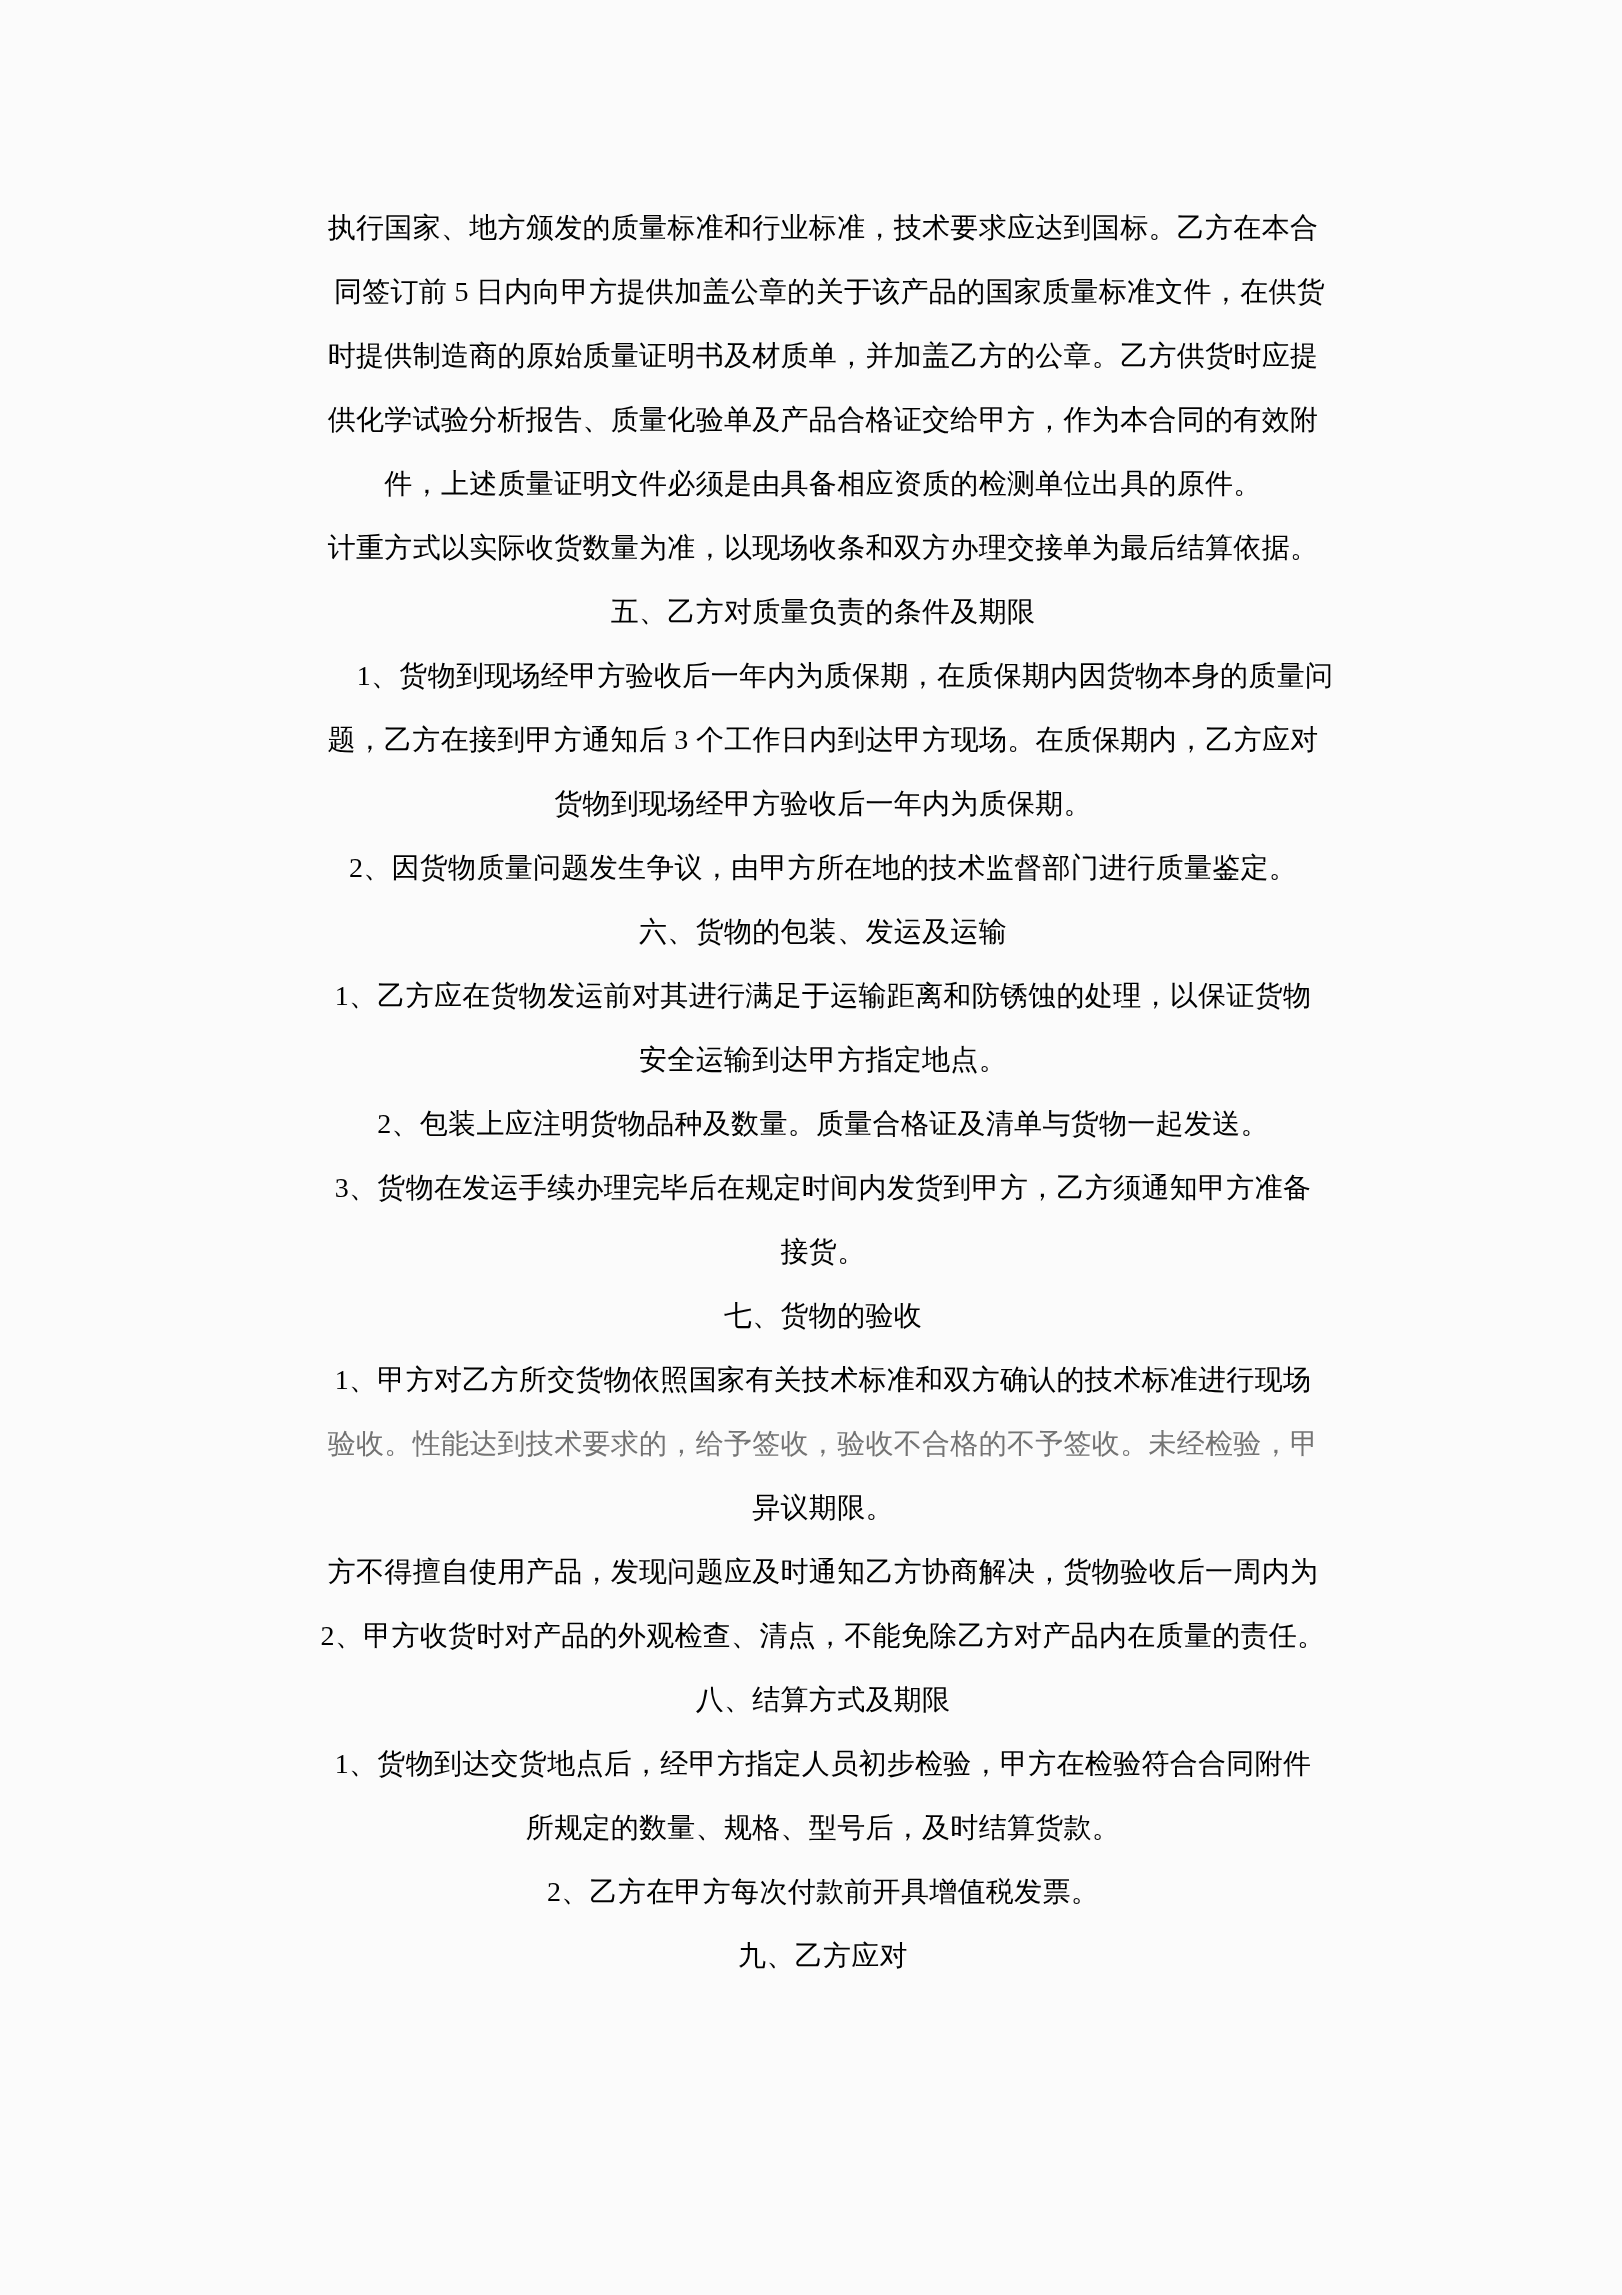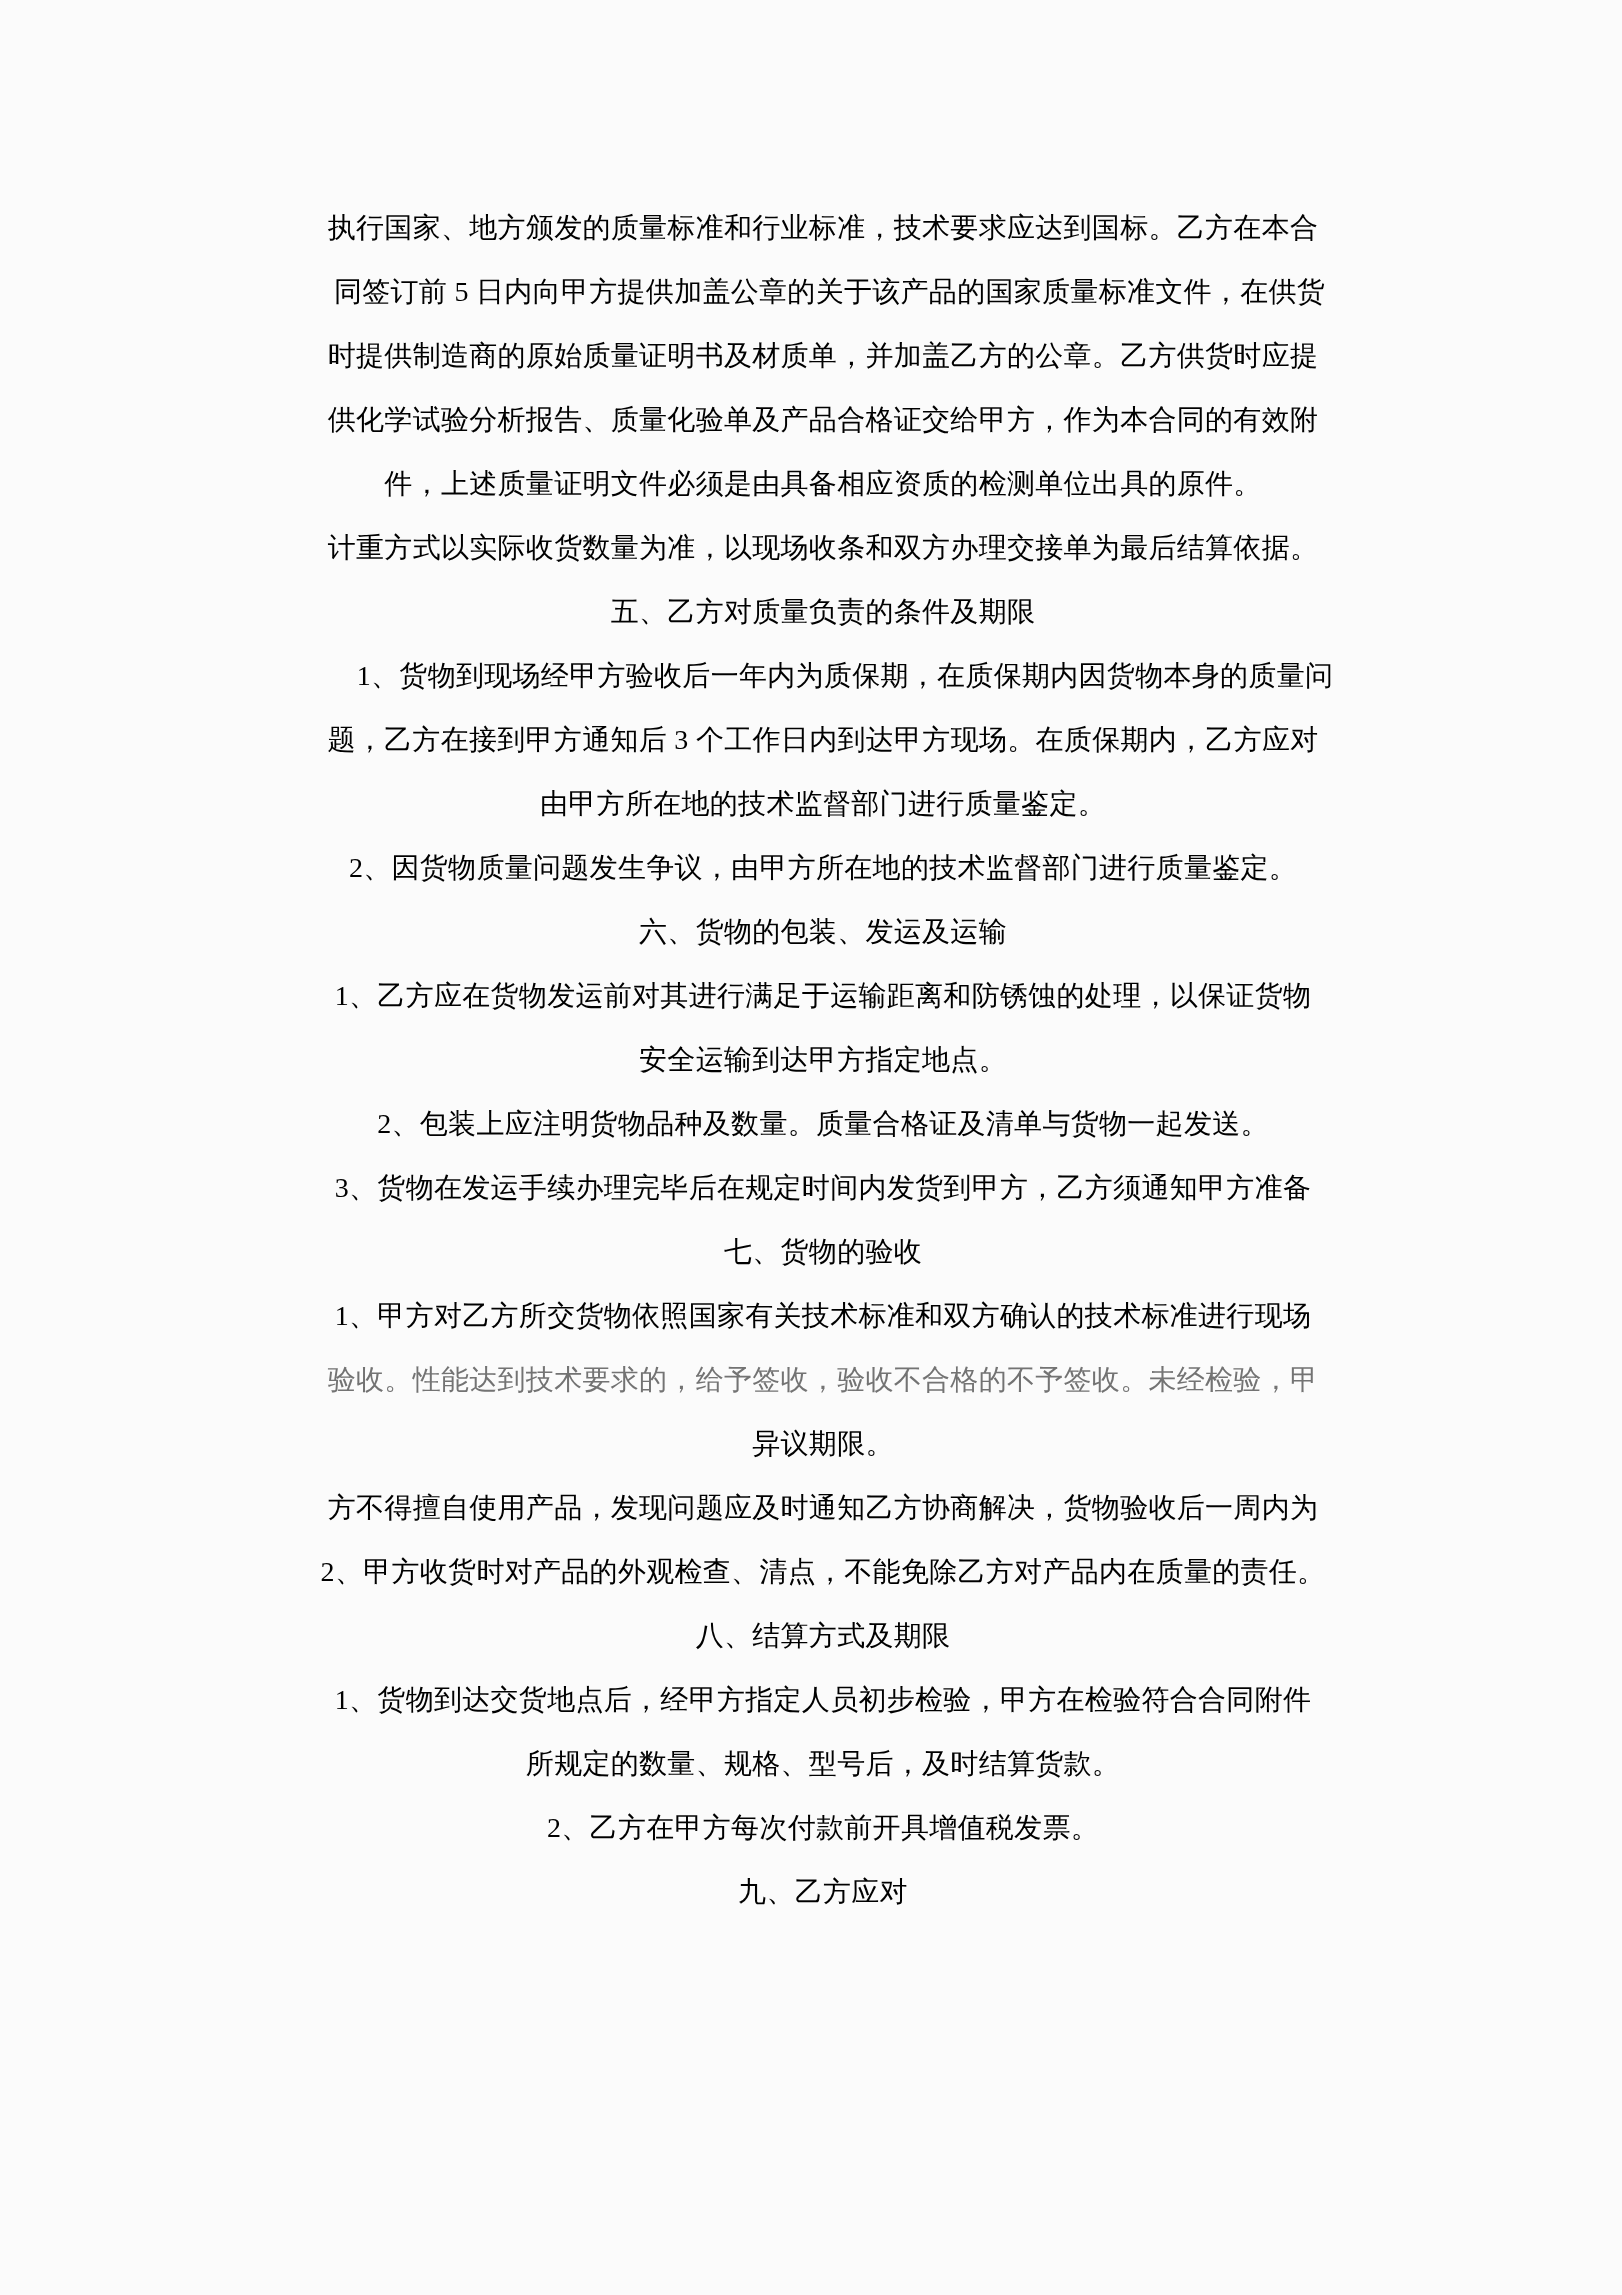--- a/index.html
+++ b/index.html
@@ -46,27 +46,28 @@
   <div class="text-block">
     <div class="line" style="color: rgb(0, 0, 0);">执行国家、地方颁发的质量标准和行业标准，技术要求应达到国标。乙方在本合</div>
     <div class="line" style="color: rgb(0, 0, 0); margin-left: 13px;">同签订前 5 日内向甲方提供加盖公章的关于该产品的国家质量标准文件，在供货</div>
     <div class="line" style="color: rgb(0, 0, 0);">时提供制造商的原始质量证明书及材质单，并加盖乙方的公章。乙方供货时应提</div>
     <div class="line" style="color: rgb(0, 0, 0);">供化学试验分析报告、质量化验单及产品合格证交给甲方，作为本合同的有效附</div>
     <div class="line" style="color: rgb(0, 0, 0);">件，上述质量证明文件必须是由具备相应资质的检测单位出具的原件。</div>
     <div class="line" style="color: rgb(0, 0, 0);">计重方式以实际收货数量为准，以现场收条和双方办理交接单为最后结算依据。</div>
     <div class="line" style="color: rgb(0, 0, 0);">五、乙方对质量负责的条件及期限</div>
     <div class="line" style="color: rgb(0, 0, 0); margin-left: 44px;">1、货物到现场经甲方验收后一年内为质保期，在质保期内因货物本身的质量问</div>
     <div class="line" style="color: rgb(0, 0, 0);">题，乙方在接到甲方通知后 3 个工作日内到达甲方现场。在质保期内，乙方应对</div>
-    <div class="line" style="color: rgb(0, 0, 0);">由甲方所在地的技术监督部门进行质量鉴定。</div>
+    <div class="line" style="color: rgb(0, 0, 0);">货物到现场经甲方验收后一年内为质保期。</div>
     <div class="line" style="color: rgb(0, 0, 0);">2、因货物质量问题发生争议，由甲方所在地的技术监督部门进行质量鉴定。</div>
     <div class="line" style="color: rgb(0, 0, 0);">六、货物的包装、发运及运输</div>
     <div class="line" style="color: rgb(0, 0, 0);">1、乙方应在货物发运前对其进行满足于运输距离和防锈蚀的处理，以保证货物</div>
     <div class="line" style="color: rgb(0, 0, 0);">安全运输到达甲方指定地点。</div>
     <div class="line" style="color: rgb(0, 0, 0);">2、包装上应注明货物品种及数量。质量合格证及清单与货物一起发送。</div>
     <div class="line" style="color: rgb(0, 0, 0);">3、货物在发运手续办理完毕后在规定时间内发货到甲方，乙方须通知甲方准备</div>
+    <div class="line" style="color: rgb(0, 0, 0);">接货。</div>
     <div class="line" style="color: rgb(0, 0, 0);">七、货物的验收</div>
     <div class="line" style="color: rgb(0, 0, 0);">1、甲方对乙方所交货物依照国家有关技术标准和双方确认的技术标准进行现场</div>
     <div class="line" style="color: #737373;">验收。性能达到技术要求的，给予签收，验收不合格的不予签收。未经检验，甲</div>
     <div class="line" style="color: rgb(0, 0, 0);">异议期限。</div>
     <div class="line" style="color: rgb(0, 0, 0);">方不得擅自使用产品，发现问题应及时通知乙方协商解决，货物验收后一周内为</div>
     <div class="line" style="color: rgb(0, 0, 0);">2、甲方收货时对产品的外观检查、清点，不能免除乙方对产品内在质量的责任。</div>
     <div class="line" style="color: rgb(0, 0, 0);">八、结算方式及期限</div>
     <div class="line" style="color: rgb(0, 0, 0);">1、货物到达交货地点后，经甲方指定人员初步检验，甲方在检验符合合同附件</div>
     <div class="line" style="color: rgb(0, 0, 0);">所规定的数量、规格、型号后，及时结算货款。</div>
     <div class="line" style="color: rgb(0, 0, 0);">2、乙方在甲方每次付款前开具增值税发票。</div>

